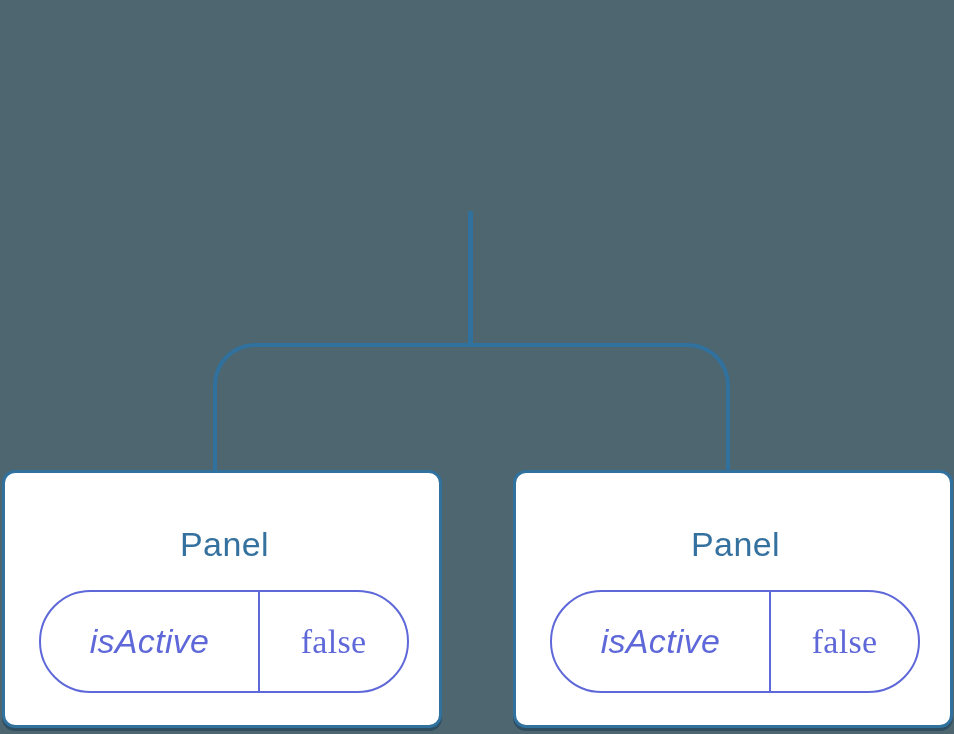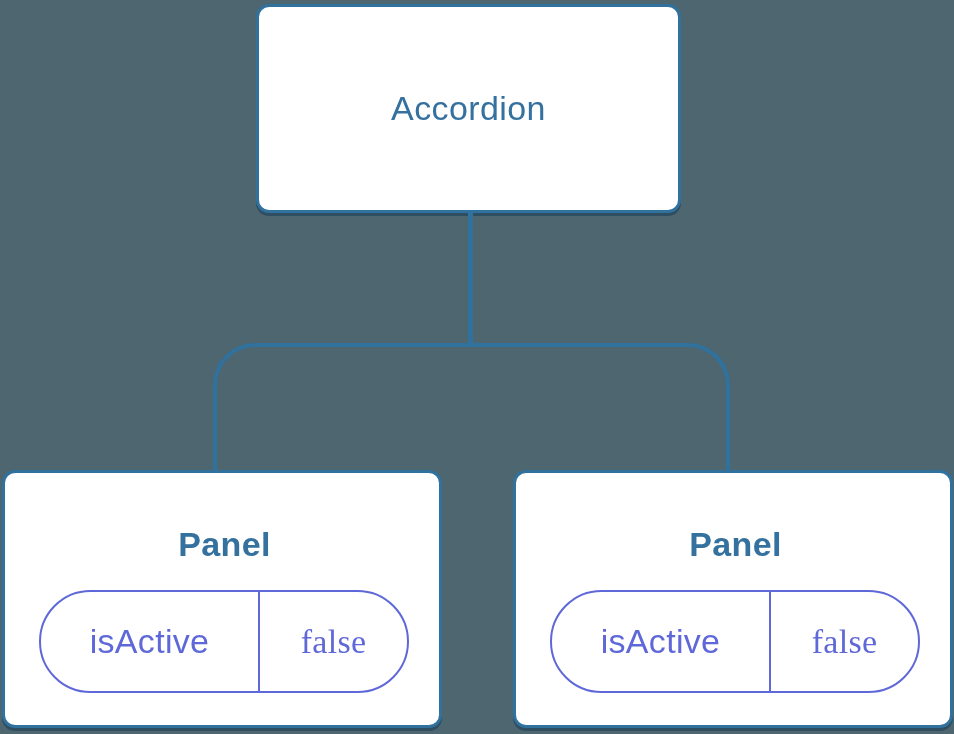--- a/index.html
+++ b/index.html
@@ -48,54 +48,50 @@
   .panel-node {
     top: 470px;
     width: 440px; height: 258px;
   }
   .panel-node.first  { left: 2px; }
   .panel-node.second { left: 513px; }
   .panel-node .node-label {
     position: absolute;
     top: 52px; left: 5px; right: 0;
     text-align: center;
-    font-weight: bold;
   }
   .state-pill {
     position: absolute;
     left: 34px; top: 117px;
     width: 370px; height: 103px;
     box-sizing: border-box;
     border: 2.5px solid var(--state-accent, #5F68D8);
     border-radius: 52px;
     display: flex;
     color: var(--state-accent, #5F68D8);
     font-size: 34px;
     font-weight: 500;
     letter-spacing: 0.3px;
     background: var(--node-fill, #FFFFFF);
   }
   .state-name {
     width: 217px;
     border-right: 2.5px solid var(--state-accent, #5F68D8);
-    display: flex; align-items: center; justify-content: center;
+    display: flex; align-items: center; justify-content: center; font-style: italic;
   }
   .state-value {
     flex: 1;
     display: flex; align-items: center; justify-content: center; font-family: Liberation Serif, serif;
   }
 </style>
 </head>
 <body>
 
 <div class="stage">
 
-  <div class="node root-node">
-    <span class="node-label">Accordion</span>
-  </div>
 
   <div class="stem"></div>
   <div class="branch"></div>
 
   <div class="node panel-node first">
     <span class="node-label">Panel</span>
     <div class="state-pill">
       <span class="state-name">isActive</span>
       <span class="state-value">false</span>
     </div>

